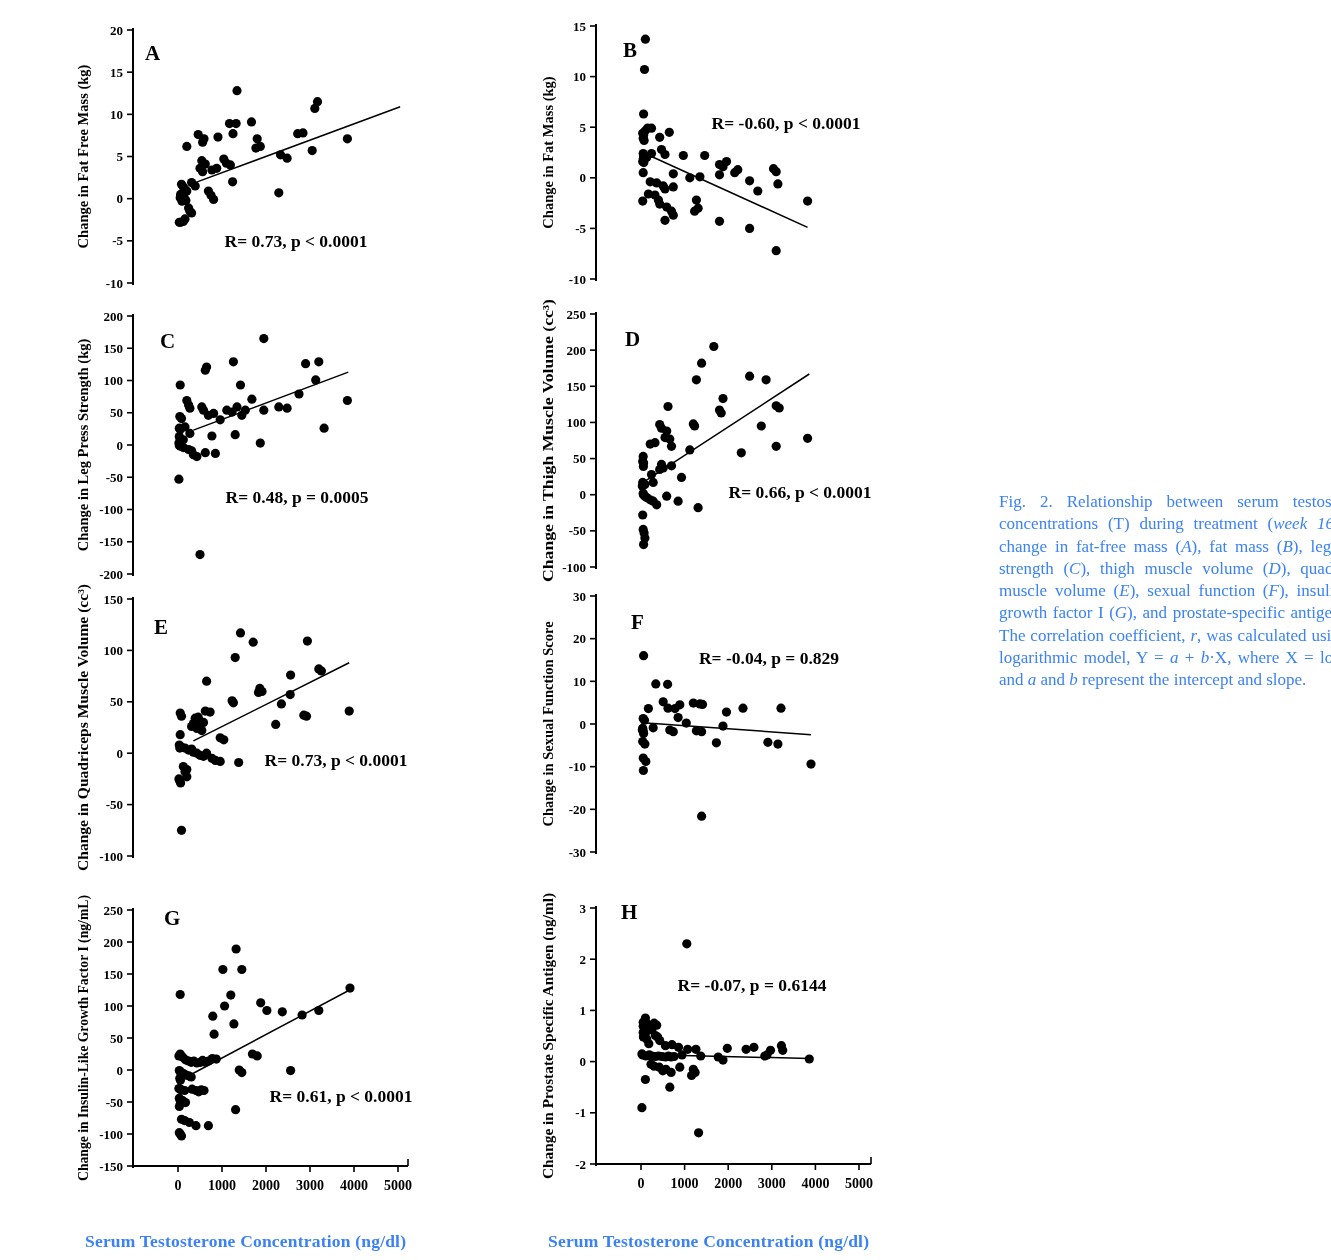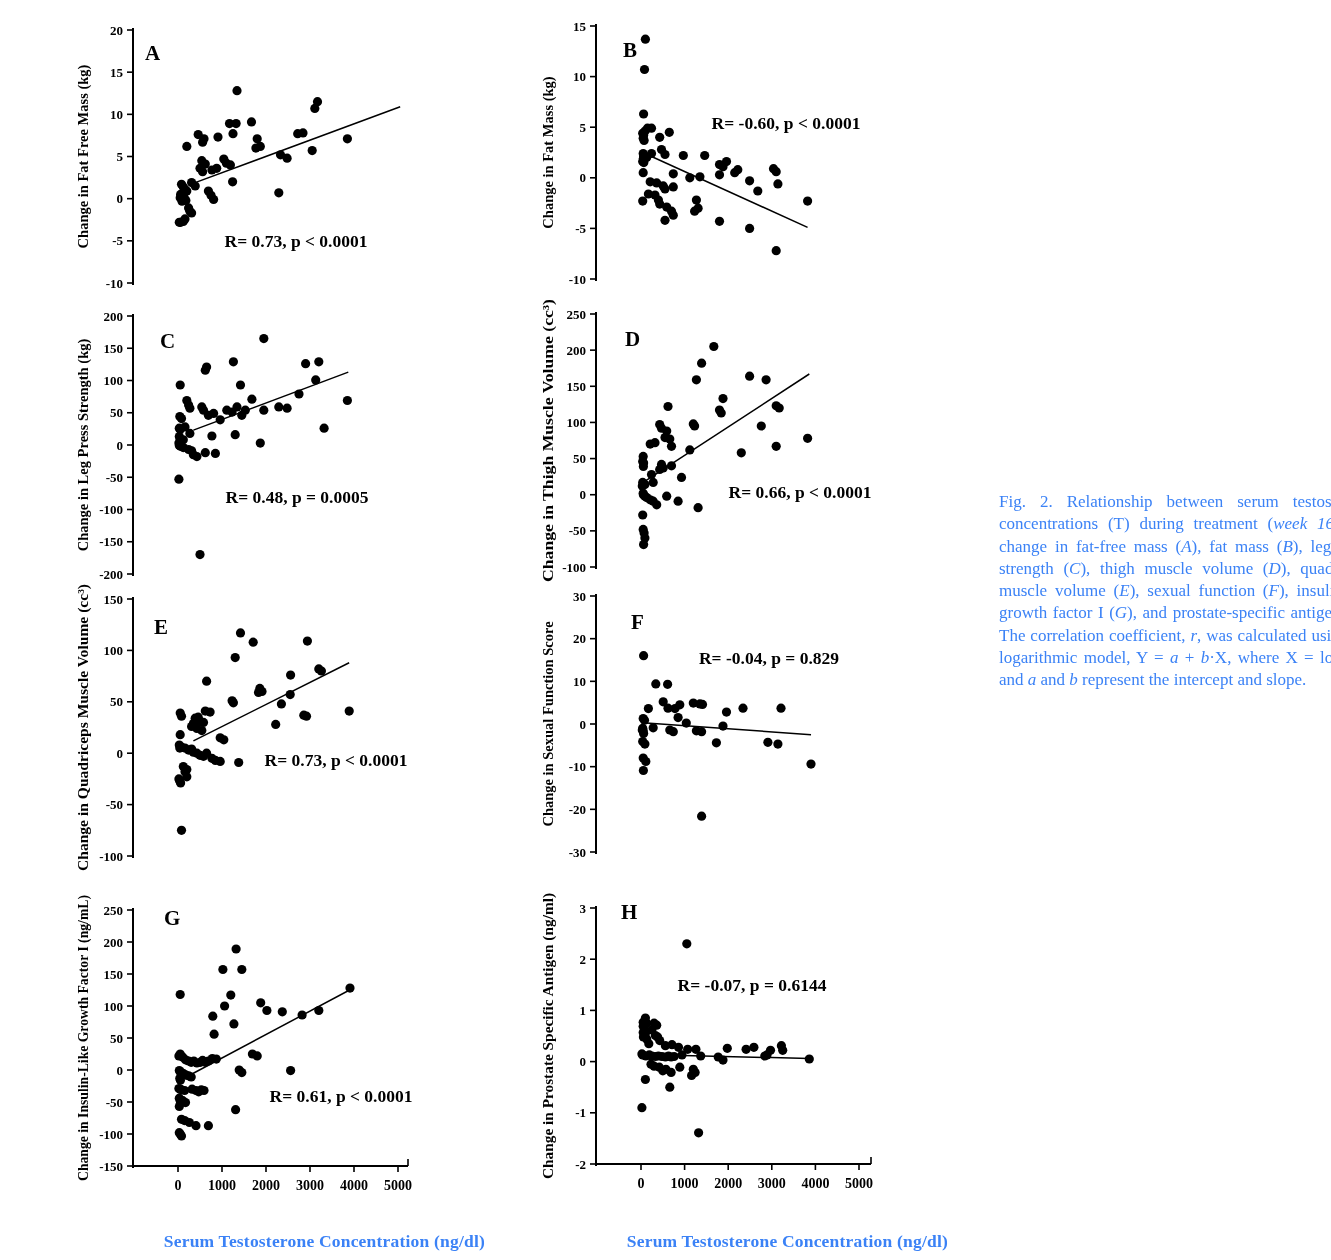--- a/index.html
+++ b/index.html
@@ -4,21 +4,21 @@
 <style>
   html,body{margin:0;padding:0;background:#ffffff;}
   .page{position:relative;width:1331px;height:1260px;background:#ffffff;overflow:hidden;
         font-family:"Liberation Serif",serif;color:#3b82f6;padding-left:37px;}
   #fig{position:absolute;left:0;top:0;width:1331px;height:1260px;}
   #fig .tick-label{font-family:"Liberation Serif",serif;font-weight:bold;font-size:13px;fill:#000;}
   #fig .xtick-label{font-family:"Liberation Serif",serif;font-weight:bold;font-size:14px;fill:#000;}
   #fig .axis-label{font-family:"Liberation Serif",serif;font-weight:bold;font-size:14.5px;fill:#000;}
   #fig .panel-letter{font-family:"Liberation Serif",serif;font-weight:bold;font-size:21px;fill:#000;}
   #fig .annotation{font-family:"Liberation Serif",serif;font-weight:bold;font-size:17.5px;fill:#000;}
-  .xtitle{position:absolute;top:1231px;width:400px;text-align:right;
+  .xtitle{position:absolute;top:1231px;width:400px;text-align:left;
           font-weight:bold;font-size:17.5px;letter-spacing:0.2px;}
   .xtitle.left{left:85px;}
   .xtitle.right{left:548px;}
   .caption{position:absolute;left:999px;top:491px;width:375px;
            font-size:17px;line-height:22.3px;text-align:justify;}
 </style>
 </head>
 <body>
 
 <div class="page">

